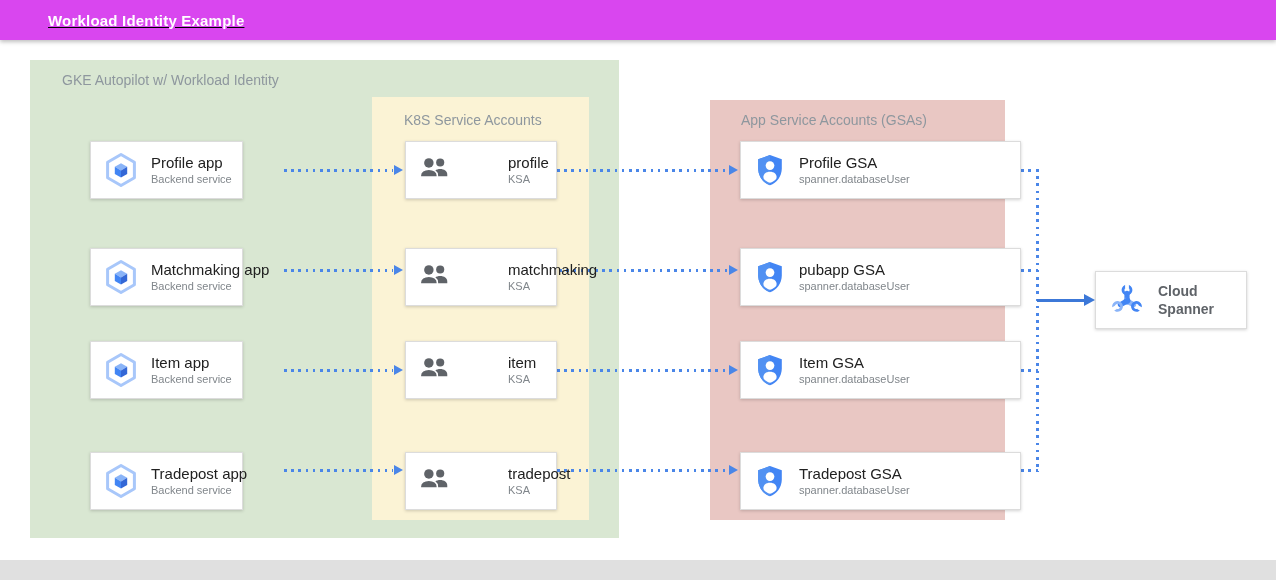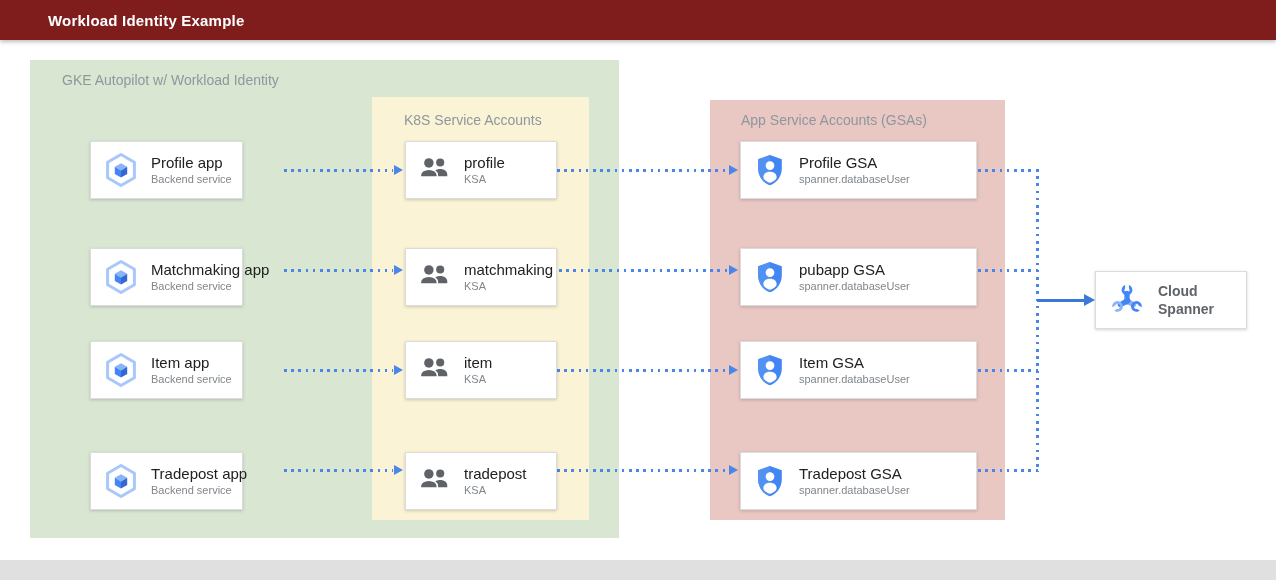--- a/index.html
+++ b/index.html
@@ -2,40 +2,40 @@
 <html><head>
 <meta charset="utf-8">
 <style>
   * { margin:0; padding:0; box-sizing:border-box; }
   html,body { background:#fff; }
   body { font-family:"Liberation Sans", sans-serif; }
   .stage { position:relative; width:1276px; height:580px; background:#ffffff; overflow:hidden; }
 
   
   .titlebar { position:absolute; left:0; top:0; width:1276px; height:40px;
-    background:#7f1d1d; box-shadow:0 2px 4px rgba(0,0,0,.25); display:flex; align-items:center; }
+    background:#d946ef; box-shadow:0 2px 4px rgba(0,0,0,.25); display:flex; align-items:center;text-decoration:underline; }
   .titlebar .t { color:#ffffff; font-size:15px; font-weight:bold; letter-spacing:.2px; margin-left:48px; }
 
   
   .group { position:absolute; }
   .g-gke { left:30px; top:60px; width:589px; height:478px; background:#d9e7d2; }
   .g-ksa { left:372px; top:97px; width:217px; height:423px; background:#fbf3d5; }
   .g-gsa { left:710px; top:100px; width:295px; height:420px; background:#e9c7c3; }
   .glabel { position:absolute; font-size:14px; color:#8e979e;margin-left:20px; }
 
   
   .card { position:absolute; height:58px; background:#ffffff; border:1px solid #dcdcdc;
     box-shadow:0 1px 3px rgba(0,0,0,.18); display:flex; align-items:center; }
   .card .ic { flex:0 0 auto; display:flex; align-items:center; justify-content:center; margin-left:12px; }
   .card .txt { margin-left:12px; line-height:1.25; }
   .card .t { font-size:15px; color:#212121; white-space:nowrap; }
   .card .s { font-size:11px; color:#80868b; white-space:nowrap; }
   .app-card  { left:90px;  width:153px; }
-  .ksa-card  { left:405px; width:152px; }
-  .gsa-card  { left:740px; width:237px; }
+  .ksa-card  { left:405px; width:152px;gap:44px; }
+  .gsa-card  { left:740px; width:281px; }
   .row1 { top:141px; } .row2 { top:248px; } .row3 { top:341px; } .row4 { top:452px; }
   .spanner-card { left:1095px; top:271px; width:152px; }
   .spanner-card .t { font-size:14px; color:#5f6368; white-space:normal; line-height:1.3; }
 
   
   .hdot { position:absolute; height:2.6px;
     background-image:repeating-linear-gradient(90deg,#4a86e8 0 2.6px,transparent 2.6px 7.2px); }
   .vdot { position:absolute; width:2.6px;
     background-image:repeating-linear-gradient(180deg,#4a86e8 0 2.6px,transparent 2.6px 7.2px); }
   .ah { position:absolute; width:0; height:0;

